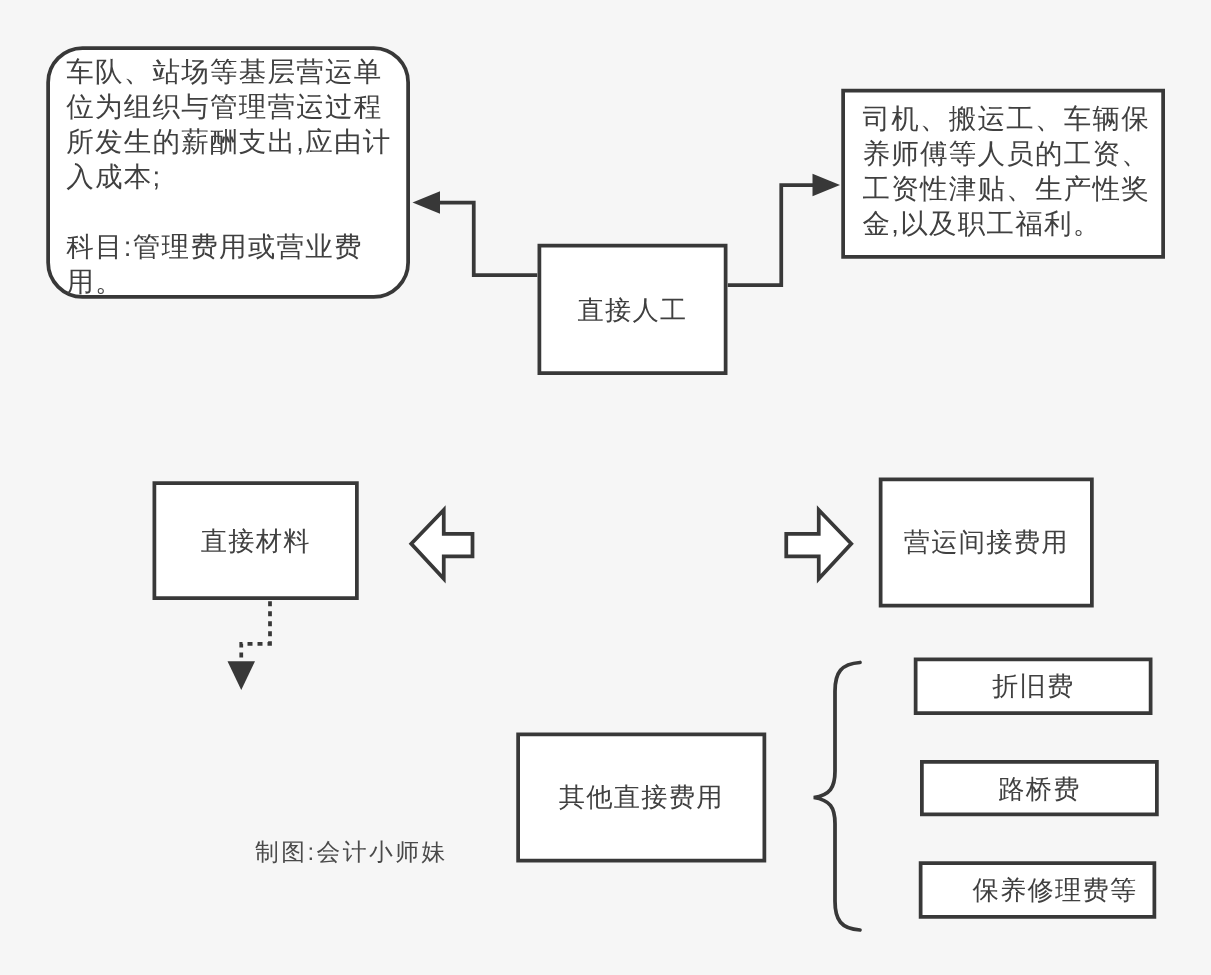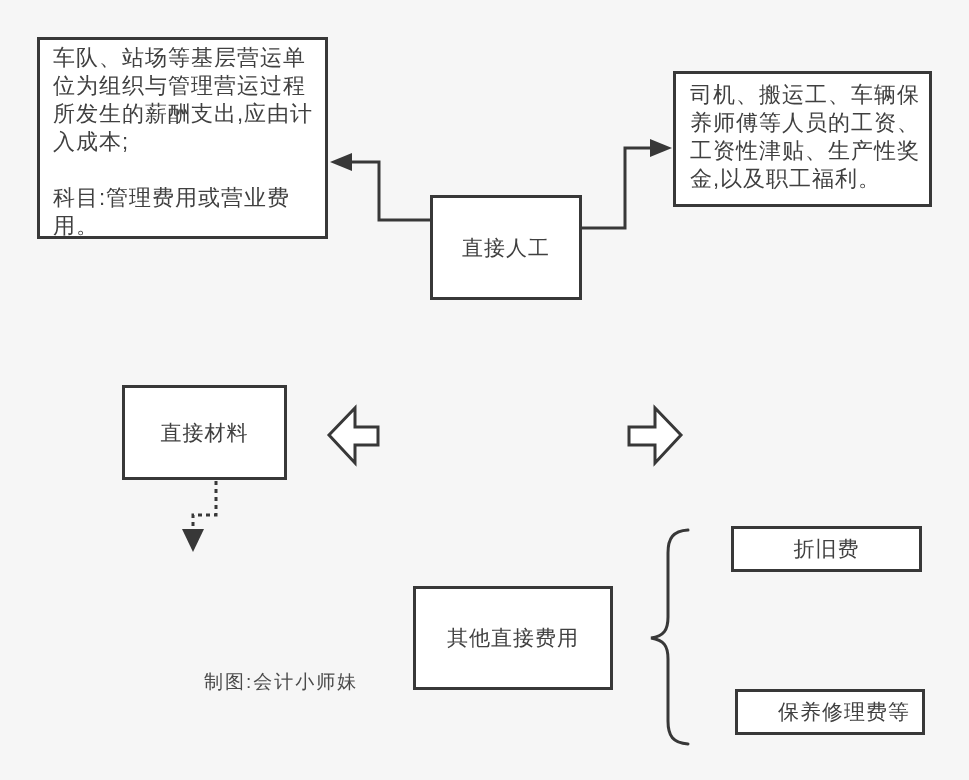--- a/index.html
+++ b/index.html
@@ -34,21 +34,21 @@
     font-size: 21px;
     letter-spacing: 1px;
   }
   .note-box {
     font-size: 22px;
     line-height: 28px;
     letter-spacing: 1px;
     word-break: break-all;
   }
   .note-box p { margin: 0; }
-  .note-tl { padding: 4px 11px 4px 13px; }
+  .note-tl { padding: 4px 11px 4px 13px; border-radius: 29px; }
   .note-tl p + p { margin-top: 28px; }
   .note-tr {
     display: flex;
     flex-direction: column;
     justify-content: center;
     padding: 0 8px 4px 14px;
   }
   .caption {
     position: absolute;
     left: 204px;
@@ -98,30 +98,36 @@
 
   <div class="box label-box" style="left:122px; top:385px; width:165px; height:95px;">
     <span>直接材料</span>
   </div>
 
   <div class="box label-box" style="left:430px; top:195px; width:152px; height:105px;">
     <span>直接人工</span>
   </div>
 
 
+  <div class="box label-box" style="left:703px; top:382px; width:172px; height:104px;">
+    <span>营运间接费用</span>
+  </div>
 
 
   <div class="box label-box" style="left:413px; top:586px; width:200px; height:104px;">
     <span>其他直接费用</span>
   </div>
 
   <div class="box label-box" style="left:731px; top:526px; width:191px; height:46px;">
     <span>折旧费</span>
   </div>
 
+  <div class="box label-box" style="left:736px; top:608px; width:191px; height:45px;">
+    <span>路桥费</span>
+  </div>
 
   <div class="box label-box" style="left:735px; top:689px; width:190px; height:46px;padding-left:28px;">
     <span>保养修理费等</span>
   </div>
 
   <div class="caption">制图:会计小师妹</div>
 
 </div>
 
 </body></html>

